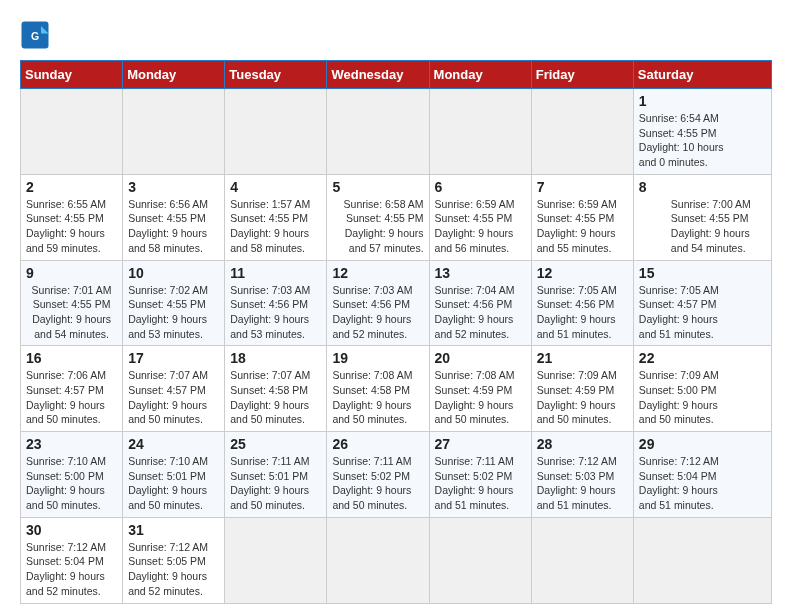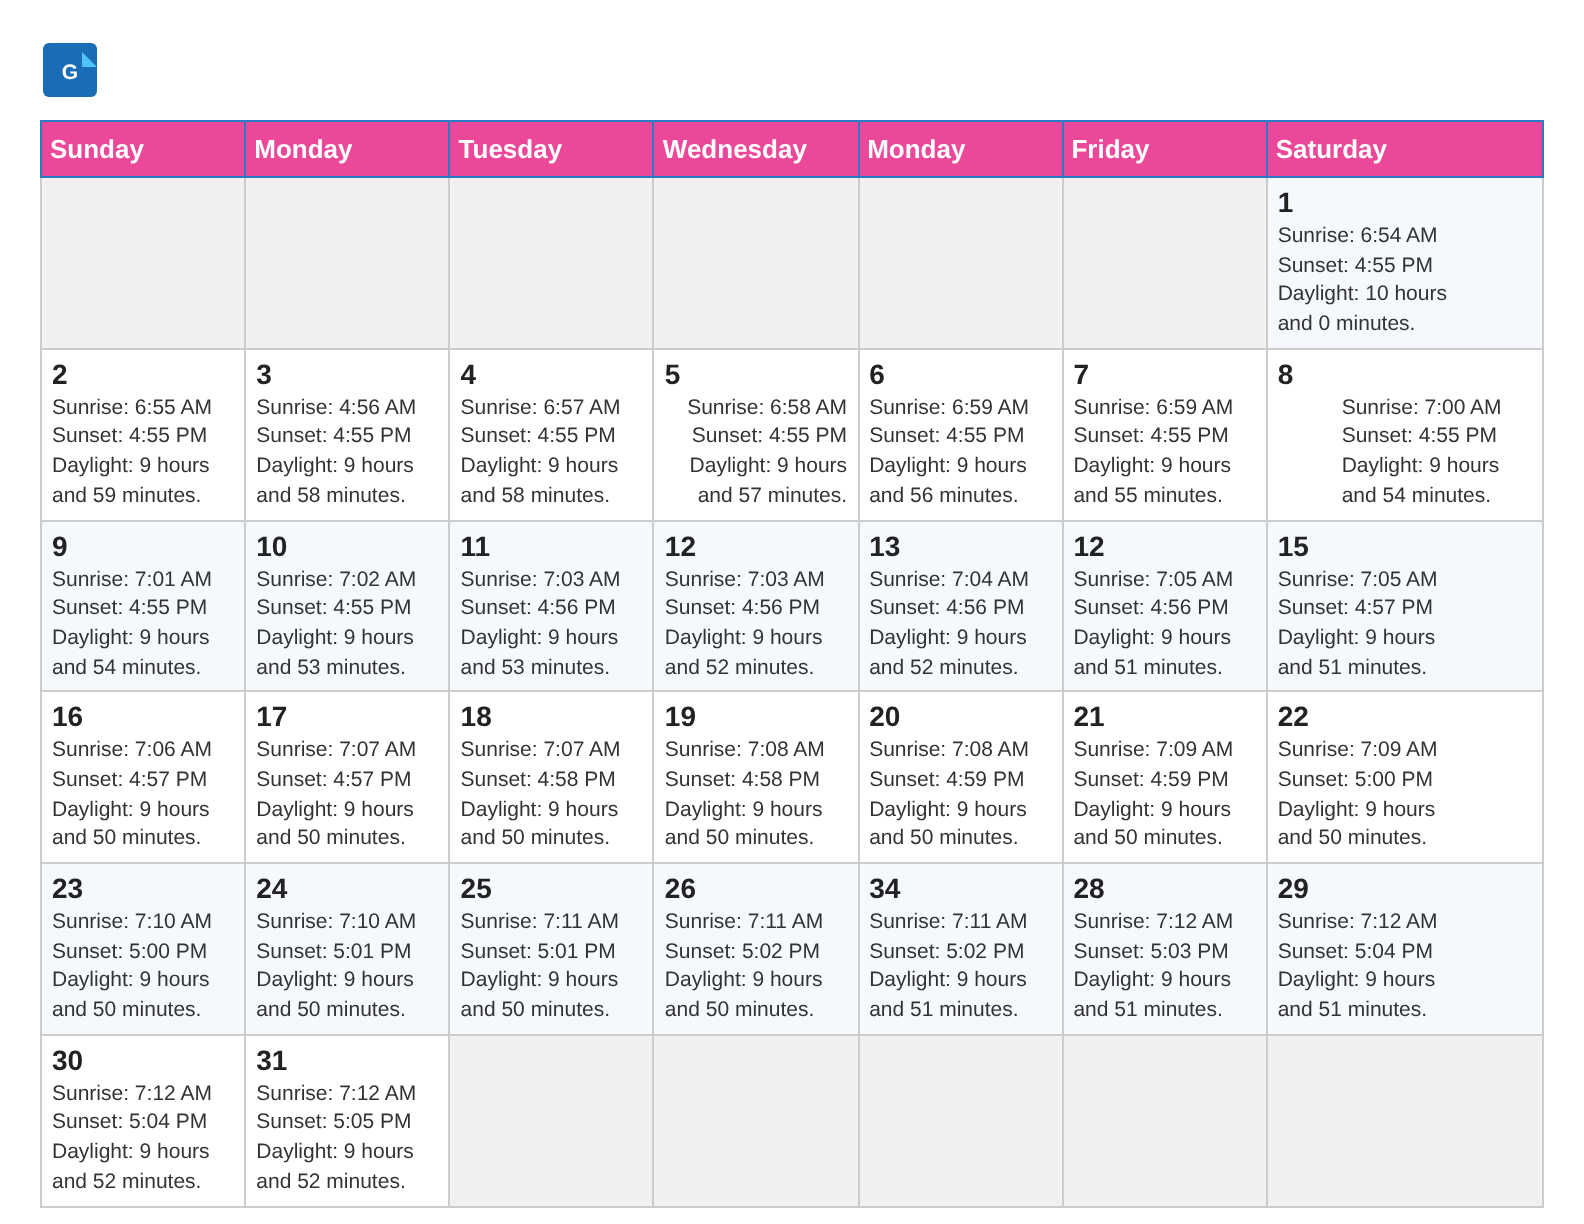--- a/index.html
+++ b/index.html
@@ -45,21 +45,21 @@
     .location {
       font-size: 15px;
       color: #555;
     }
     table {
       width: 100%;
       border-collapse: collapse;
       font-size: 11px;
     }
     thead tr th {
-      background-color: #ec4899;
+      background-color: #b91c1c;
       color: #fff;
       padding: 6px 4px;
       text-align: left;
       font-size: 13px;
       font-weight: bold;
       border: 1px solid #2979c4;
     }
     tbody tr td {
       border: 1px solid #ccc;
       padding: 4px 5px;
@@ -138,28 +138,28 @@
       <tr>
         <td>
           <span class="day-num">2</span>
           <div class="day-info" style="white-space: pre-line;">Sunrise: 6:55 AM
 Sunset: 4:55 PM
 Daylight: 9 hours
 and 59 minutes.</div>
         </td>
         <td>
           <span class="day-num">3</span>
-          <div class="day-info" style="white-space: pre-line;">Sunrise: 4:56 AM
+          <div class="day-info" style="white-space: pre-line;">Sunrise: 6:56 AM
 Sunset: 4:55 PM
 Daylight: 9 hours
 and 58 minutes.</div>
         </td>
         <td>
           <span class="day-num">4</span>
-          <div class="day-info" style="white-space: pre-line;">Sunrise: 6:57 AM
+          <div class="day-info" style="white-space: pre-line;">Sunrise: 1:57 AM
 Sunset: 4:55 PM
 Daylight: 9 hours
 and 58 minutes.</div>
         </td>
         <td>
           <span class="day-num">5</span>
           <div class="day-info" style="white-space: pre-line; text-align: right;">Sunrise: 6:58 AM
 Sunset: 4:55 PM
 Daylight: 9 hours
 and 57 minutes.</div>
@@ -182,21 +182,21 @@
           <span class="day-num">8</span>
           <div class="day-info" style="white-space: pre-line; margin-left: 32px;">Sunrise: 7:00 AM
 Sunset: 4:55 PM
 Daylight: 9 hours
 and 54 minutes.</div>
         </td>
       </tr>
       <tr>
         <td>
           <span class="day-num">9</span>
-          <div class="day-info" style="white-space: pre-line;">Sunrise: 7:01 AM
+          <div class="day-info" style="white-space: pre-line; text-align: center;">Sunrise: 7:01 AM
 Sunset: 4:55 PM
 Daylight: 9 hours
 and 54 minutes.</div>
         </td>
         <td>
           <span class="day-num">10</span>
           <div class="day-info" style="white-space: pre-line;">Sunrise: 7:02 AM
 Sunset: 4:55 PM
 Daylight: 9 hours
 and 53 minutes.</div>
@@ -311,21 +311,21 @@
 and 50 minutes.</div>
         </td>
         <td>
           <span class="day-num">26</span>
           <div class="day-info" style="white-space: pre-line;">Sunrise: 7:11 AM
 Sunset: 5:02 PM
 Daylight: 9 hours
 and 50 minutes.</div>
         </td>
         <td>
-          <span class="day-num">34</span>
+          <span class="day-num">27</span>
           <div class="day-info" style="white-space: pre-line;">Sunrise: 7:11 AM
 Sunset: 5:02 PM
 Daylight: 9 hours
 and 51 minutes.</div>
         </td>
         <td>
           <span class="day-num">28</span>
           <div class="day-info" style="white-space: pre-line;">Sunrise: 7:12 AM
 Sunset: 5:03 PM
 Daylight: 9 hours

